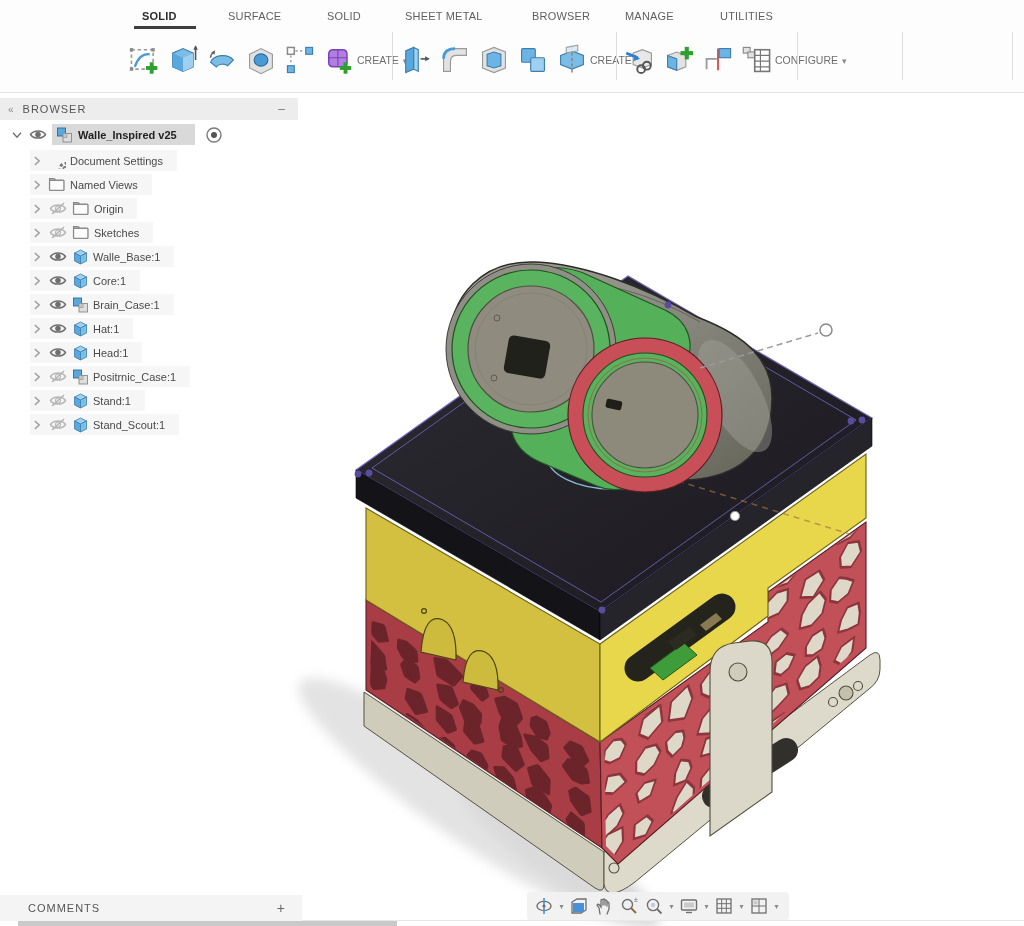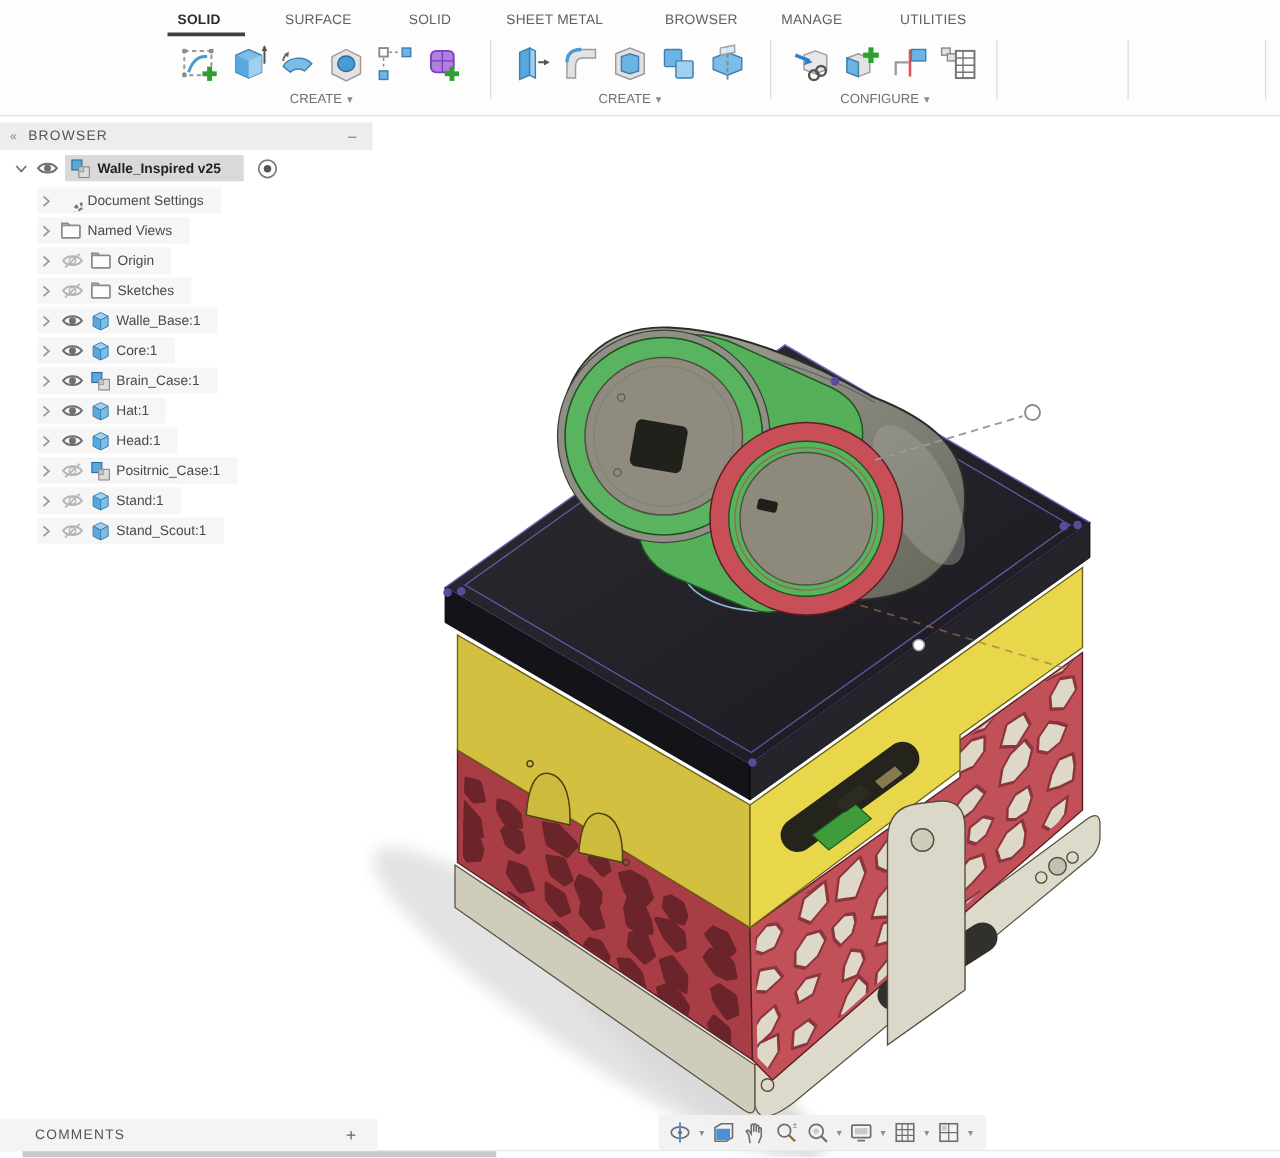--- a/index.html
+++ b/index.html
@@ -16,21 +16,21 @@
   #frag-blue{left:652px;top:0;width:6px;height:5px;background:#4a90d9}
   
   #ribbon{left:0;top:0;width:1024px;height:92px;background:#fdfdfd;border-bottom:1px solid #e3e3e3;z-index:30}
   .tab{position:absolute;top:10px;font-size:11px;color:#5f5f5f;letter-spacing:.2px;cursor:default}
   .tab.active{color:#2c2c2c;font-weight:bold}
   #tab-underline{position:absolute;left:134px;top:26px;width:62px;height:3px;background:#3f3f3f}
   #design-btn{position:absolute;left:9px;top:17px;width:104px;height:50px;background:#fff;
       border:1px solid #c9c9c9;border-radius:3px;display:flex;align-items:center;justify-content:center;
       font-size:11px;font-weight:bold;color:#4e4e4e;gap:5px}
   .caret::after{content:"▾";font-size:9px;color:#8a8a8a}
-  .grp{position:absolute;top:29px;height:60px;display:flex;flex-direction:column;align-items:center}
+  .grp{position:absolute;top:29px;height:60px;display:flex;flex-direction:row;align-items:center}
   .grp .icons{display:flex;align-items:flex-end;gap:3px;height:42px}
   .icbtn{width:36px;height:40px;display:flex;align-items:center;justify-content:center;border-radius:2px}
   .grp .glabel{margin-top:2px;font-size:10.5px;color:#6e6e6e;display:flex;align-items:center;gap:4px}
   .vdiv{position:absolute;top:32px;height:48px;width:1px;background:#ddd}
   
   #browser{left:0;top:98px;width:300px;z-index:20}
   #browser-header{position:absolute;left:0;top:0;width:298px;height:22px;background:#ededed;
       display:flex;align-items:center;font-size:11px;color:#555;letter-spacing:1px}
   #browser-header .collapse{margin:0 10px 0 8px;color:#8a8a8a;font-size:10px;letter-spacing:-1px}
   #browser-header .minim{margin-left:auto;margin-right:12px;color:#777;font-size:12px}

